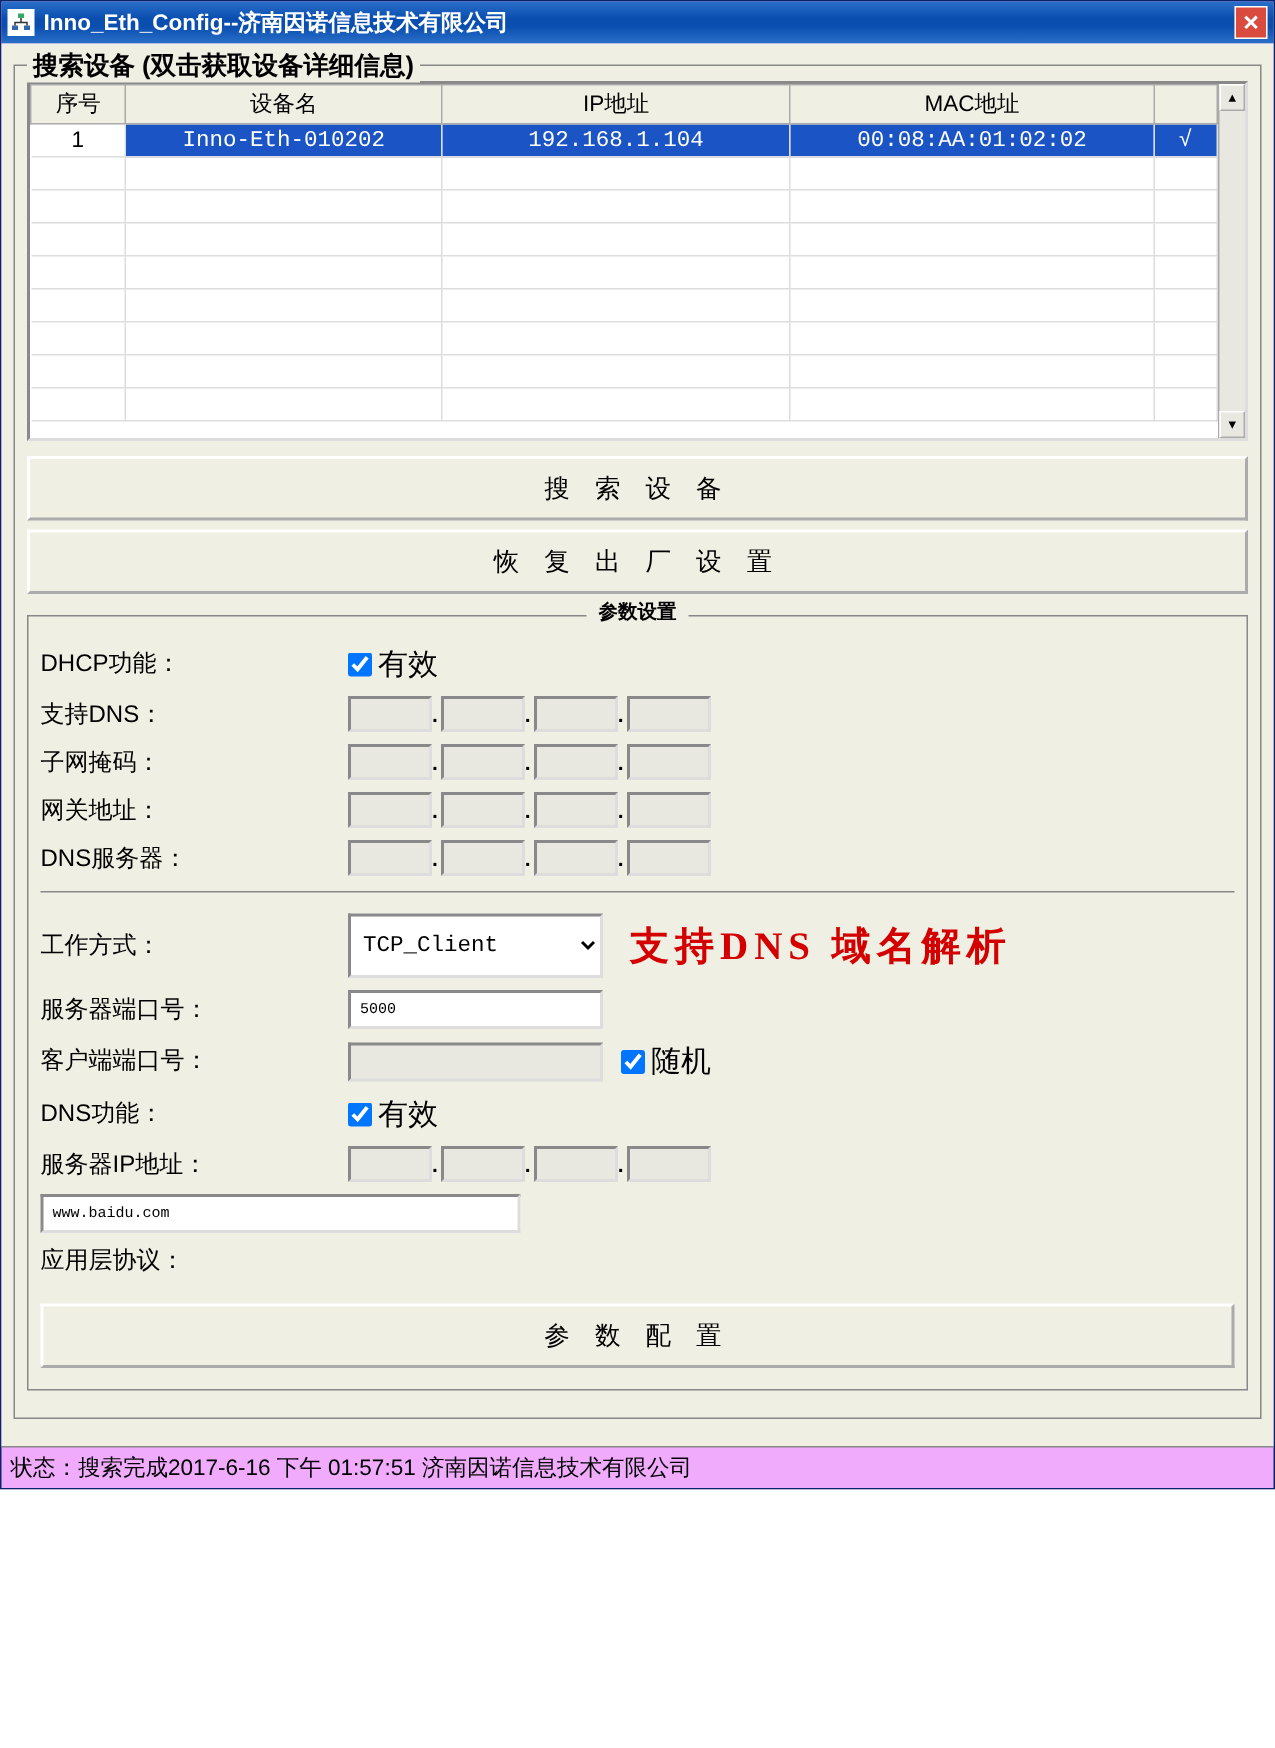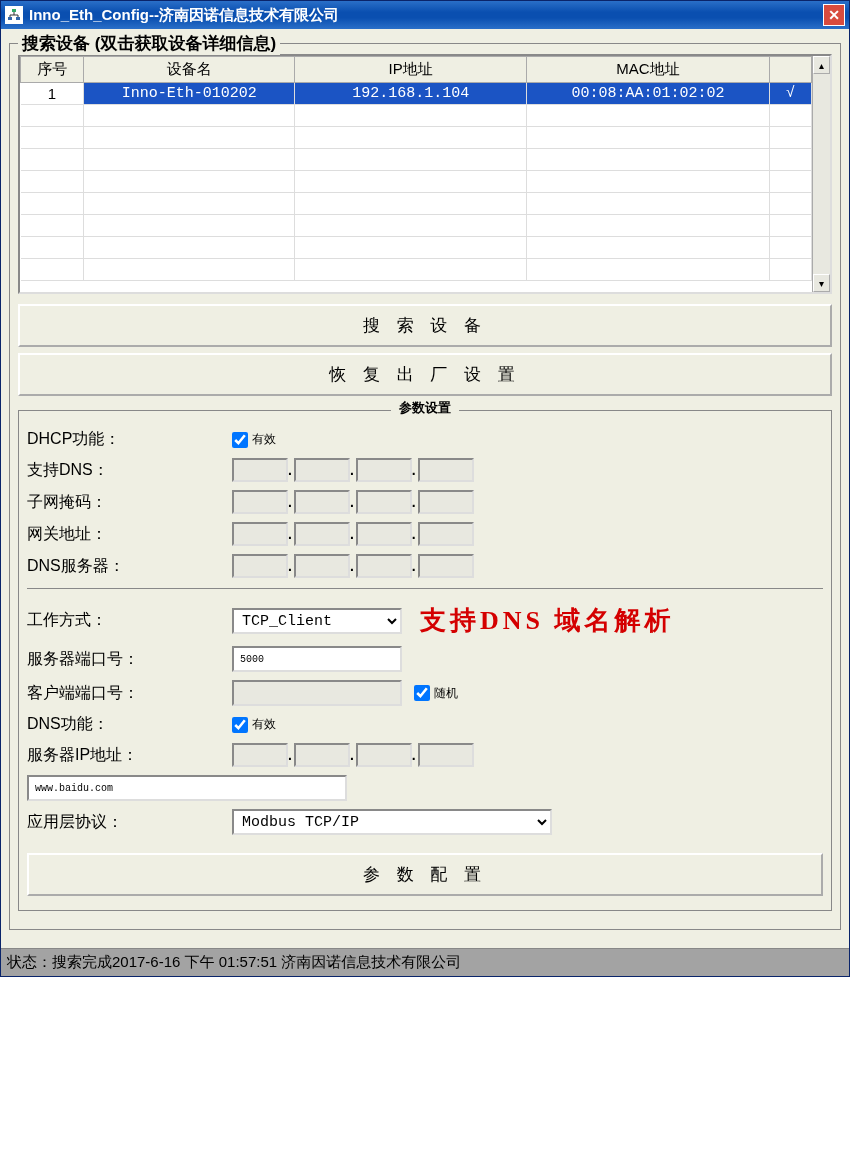--- a/index.html
+++ b/index.html
@@ -4,21 +4,21 @@
 <style>
 * { box-sizing: border-box; margin: 0; padding: 0; }
 body {
   font-family: "Microsoft YaHei", SimSun, Arial, sans-serif;
   font-size: 14px;
   background: #fff;
   width: 850px;
 }
 .window {
   width: 850px;
-  background: #a3a3a3;
+  background: #f0abfc;
   border: 1px solid #0a246a;
 }
 .titlebar {
   background: linear-gradient(to bottom, #2a6fc8, #0a4fb0 40%, #0a4fb0 60%, #2a6fc8);
   color: #fff;
   display: flex;
   align-items: center;
   height: 28px;
   padding: 0 4px;
   font-weight: bold;
@@ -143,34 +143,34 @@
 }
 .ip-cell {
   width: 56px;
   height: 24px;
   border: 2px inset #ddd;
   background: #e8e8e0;
   margin-right: 2px;
 }
 .ip-dot { margin: 0 2px 0 -2px; font-weight: bold; }
 .chk { margin-right: 4px; width:16px; height:16px; vertical-align: middle; }
-.chk-label { font-size: 12px; text-align: right; }
+.chk-label { font-size: 20px; text-align: right; }
 .txt-input {
   border: 2px inset #ddd;
   background: #fff;
   height: 26px;
   padding: 2px 6px;
   font-family: "Courier New", monospace;
   font-size: 10px;
 }
 .txt-disabled { background: #e8e8e0; }
 .sel {
   border: 2px inset #ddd;
   background: #fff;
-  height: 26px;
+  height: 43px;
   padding: 2px 4px;
   font-family: "Courier New", monospace;
   font-size: 15px;
 }
 .divider { border-top: 1px solid #888; margin: 10px 0 14px 0; }
 .red-note {
   color: #d40000;
   font-size: 26px;
   font-weight: bold;
   margin-left: 18px;
@@ -393,23 +393,20 @@
             <span class="ip-dot">.</span>
           <input class="ip-cell" disabled="" style="">
         </div>
 
         <div class="form-row">
           <input class="txt-input" style="width: 320px;" value="www.baidu.com">
         </div>
 
         <div class="form-row">
           <div class="form-label">应用层协议：</div>
-          <select class="sel" style="width:320px;">
-            <option>Modbus TCP/IP</option>
-          </select>
         </div>
 
         <button class="wide-btn" style="margin-top:18px;">参 数 配 置</button>
       </div>
 
     </div>
 
   </div>
 
   <div class="statusbar">

